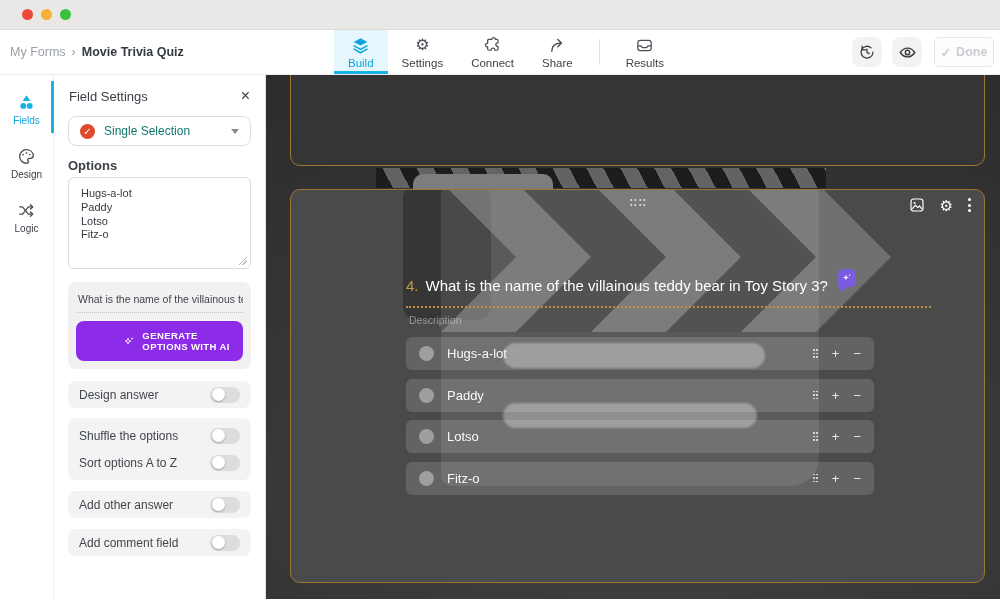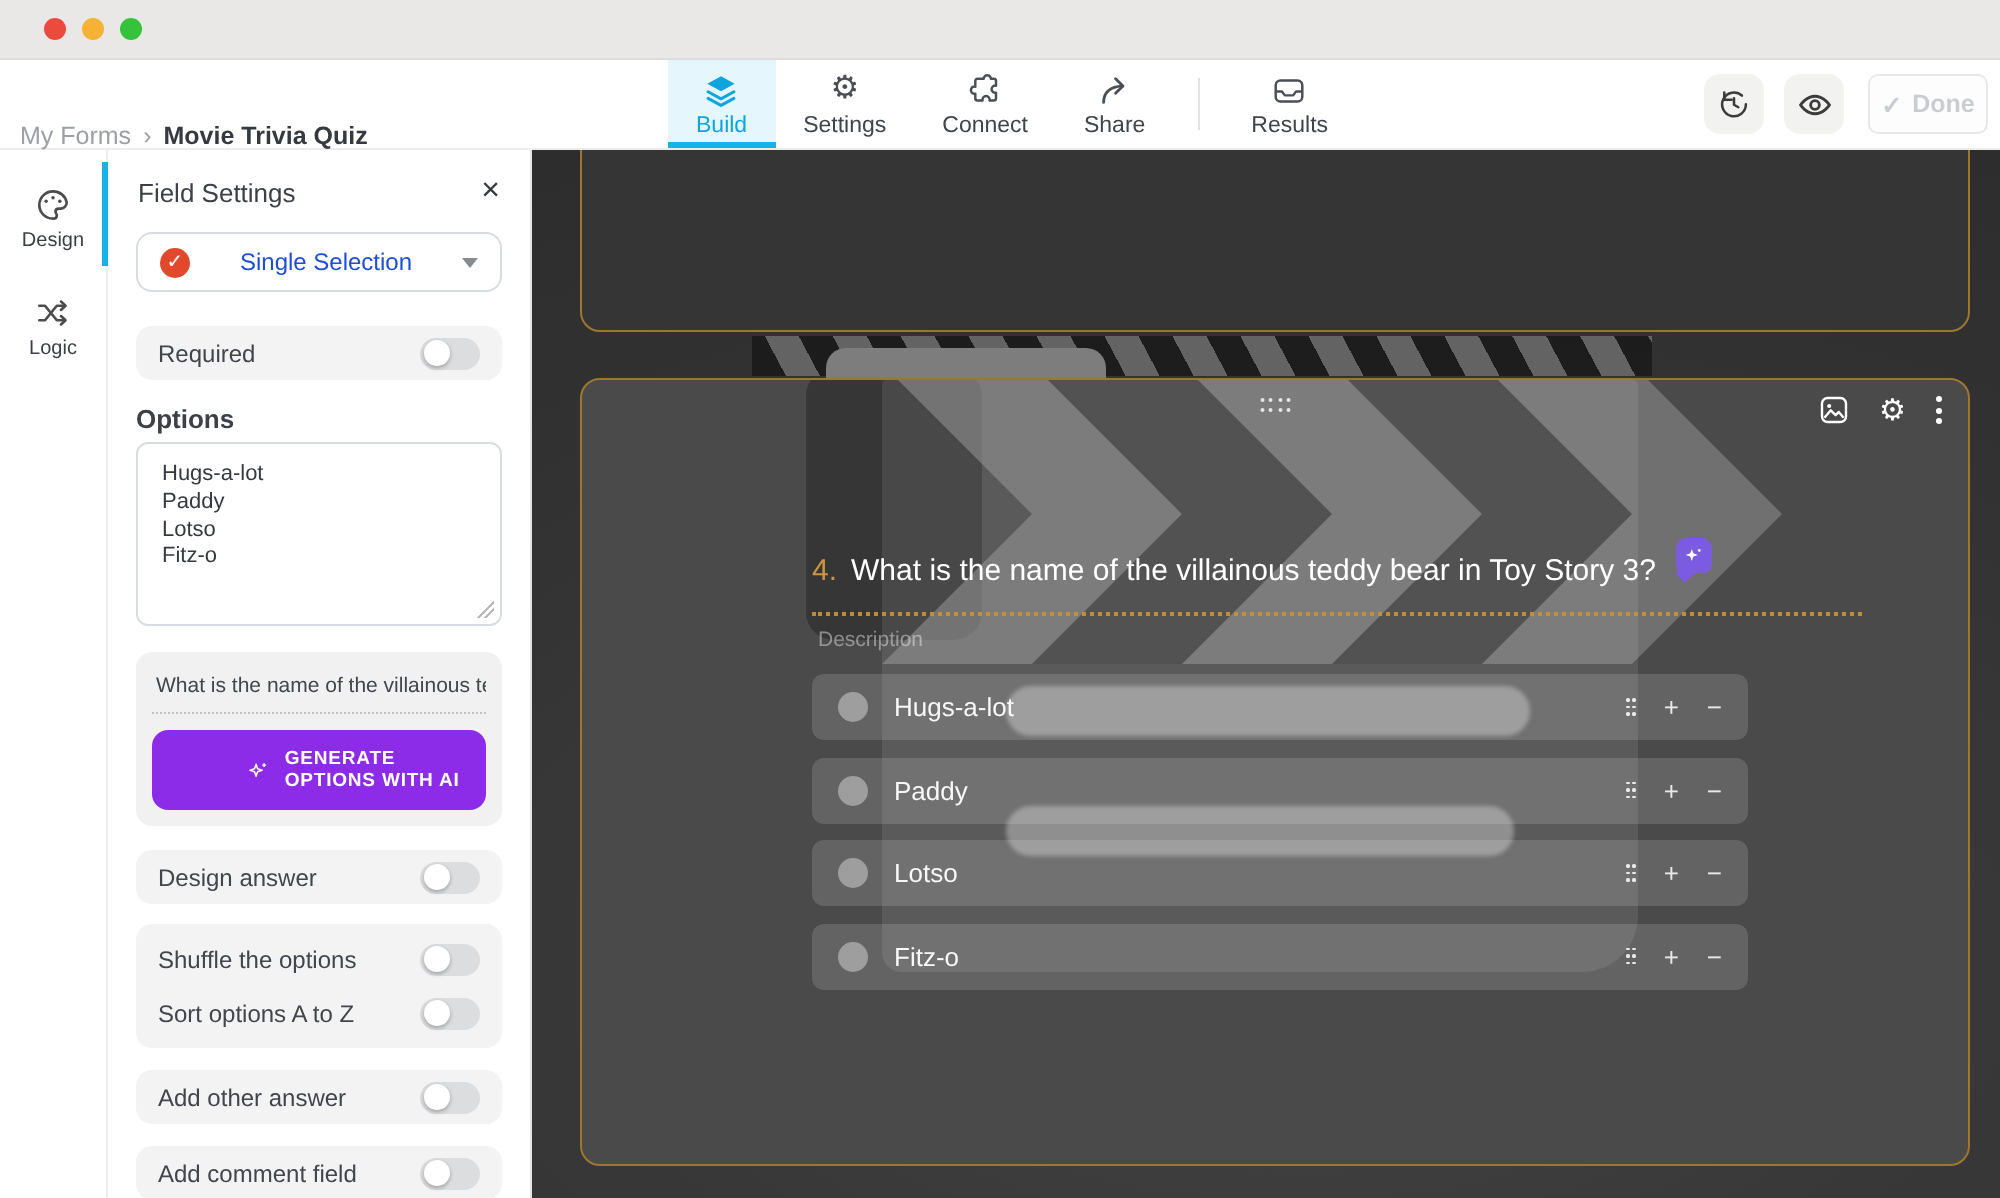--- a/index.html
+++ b/index.html
@@ -7,21 +7,21 @@
     font-family:"Liberation Sans", sans-serif; }
 
   
   .window-bar { height:30px; background:#e9e8e7; border-bottom:1px solid #dddcdb;
     display:flex; align-items:center; padding-left:22px; gap:8px; }
   .tl-dot { width:11px; height:11px; border-radius:50%; }
   .tl-red { background:#ea4b3d; } .tl-yellow { background:#f6b235; } .tl-green { background:#37c23c; }
 
   
   .header { height:45px; background:#fff; position:relative; border-bottom:1px solid #ececec; z-index:6; }
-  .breadcrumb { position:absolute; left:10px; top:16px; height:100%; display:flex; align-items:center;
+  .breadcrumb { position:absolute; left:10px; top:0; height:100%; display:flex; align-items:center;
     gap:6px; font-size:12.5px; }
   .bc-root, .bc-sep { color:#9aa0a6; }
   .bc-current { color:#343a40; font-weight:bold; }
 
   .nav { position:absolute; left:334px; top:0; height:100%; display:flex; align-items:stretch; }
   .tab { display:flex; flex-direction:column; align-items:center; justify-content:center; gap:2px;
     position:relative; font-size:11.5px; color:#3f454c; padding:0 14px; cursor:default; }
   .tab .ticon { height:19px; display:flex; align-items:center; color:#4a4f57; }
   .tab.active { background:#e6f6fd; color:#0ea5df; }
   .tab.active .ticon { color:#0ea5df; }
@@ -50,21 +50,21 @@
   .panel { width:212px; background:#fff; border-right:1px solid #e3e3e3; flex:none; overflow:hidden; }
   .panel-head { display:flex; justify-content:space-between; align-items:center; padding:13px 15px 9px; }
   .panel-title { font-size:13px; color:#3c4149; }
   .panel-close { font-size:16px; color:#343a40; line-height:1; }
   .panel-body { padding:0 14px; }
 
   .dropdown { margin-top:3px; height:30px; border:1px solid #d9dce0; border-radius:8px; background:#fff;
     display:flex; align-items:center; padding:0 11px; gap:9px; }
   .check-circle { width:15px; height:15px; border-radius:50%; background:#e0492b; color:#fff;
     font-size:10px; display:flex; align-items:center; justify-content:center; flex:none; }
-  .dd-label { font-size:12px; color:#1d4ed8; flex:1;text-align:center; }
+  .dd-label { font-size:12px; color:#0f766e; flex:1; }
   .dd-chevron { width:0; height:0; border-left:4px solid transparent; border-right:4px solid transparent;
     border-top:5px solid #858b93; }
 
   .gray-card { background:#f3f3f4; border-radius:8px; }
   .tg-row { display:flex; align-items:center; justify-content:space-between; padding:0 11px; height:27px; }
   .tg-label { font-size:12px; color:#41464d; }
   .toggle { width:30px; height:16px; border-radius:999px; background:#dcdddf; position:relative; flex:none; }
   .toggle .knob { position:absolute; left:1.5px; top:1.5px; width:13px; height:13px; border-radius:50%;
     background:#fff; box-shadow:0 1px 2px rgba(0,0,0,.28); }
 
@@ -221,20 +221,30 @@
       <span>✓</span>
       <span>Done</span>
     </div>
   </div>
 </div>
 
 <div class="main">
 
   <div class="rail">
     <div class="rail-active-bar"></div>
+    <div class="rail-item active">
+      <span class="ricon">
+        <svg width="17" height="17" viewBox="0 0 18 18" fill="#18b3e6">
+            <path d="M9 1.2l4.2 6.3H4.8z"></path>
+            <circle cx="5.6" cy="12.6" r="3.1"></circle>
+            <circle cx="12.4" cy="12.6" r="3.1"></circle>
+          </svg>
+      </span>
+      <span>Fields</span>
+    </div>
     <div class="rail-item">
       <span class="ricon">
         <svg width="19" height="19" viewBox="0 0 20 20" fill="none" stroke="currentColor" stroke-width="1.4">
             <path d="M10 2.8a7.2 7.2 0 1 0 0 14.4c1.3 0 2-.8 2-1.7 0-.9-.7-1.2-.7-2 0-1 .8-1.6 1.9-1.6h1a3.2 3.2 0 0 0 3-3.3A7.2 7.2 0 0 0 10 2.8z"></path>
             <circle cx="6.4" cy="8" r=".9" fill="currentColor" stroke="none"></circle>
             <circle cx="10" cy="6.2" r=".9" fill="currentColor" stroke="none"></circle>
             <circle cx="13.6" cy="8" r=".9" fill="currentColor" stroke="none"></circle>
           </svg>
       </span>
       <span>Design</span>
@@ -257,28 +267,20 @@
       <span class="panel-title">Field Settings</span>
       <span class="panel-close">×</span>
     </div>
     <div class="panel-body">
       <div class="dropdown">
         <span class="check-circle">✓</span>
         <span class="dd-label">Single Selection</span>
         <span class="dd-chevron"></span>
       </div>
 
-      <div class="gray-card required-card">
-        <div class="tg-row">
-          <span class="tg-label">Required</span>
-          <span class="toggle">
-              <span class="knob"></span>
-            </span>
-        </div>
-      </div>
 
       <div class="section-label">Options</div>
       <div class="options-box">
         <textarea spellcheck="false" style="">Hugs-a-lot
 Paddy
 Lotso
 Fitz-o</textarea>
         <span class="resize-grip"></span>
       </div>
 

